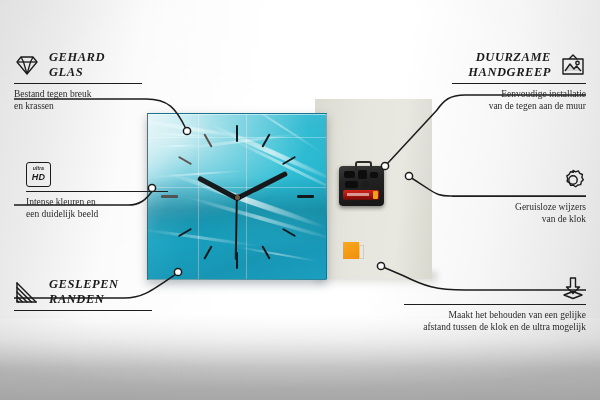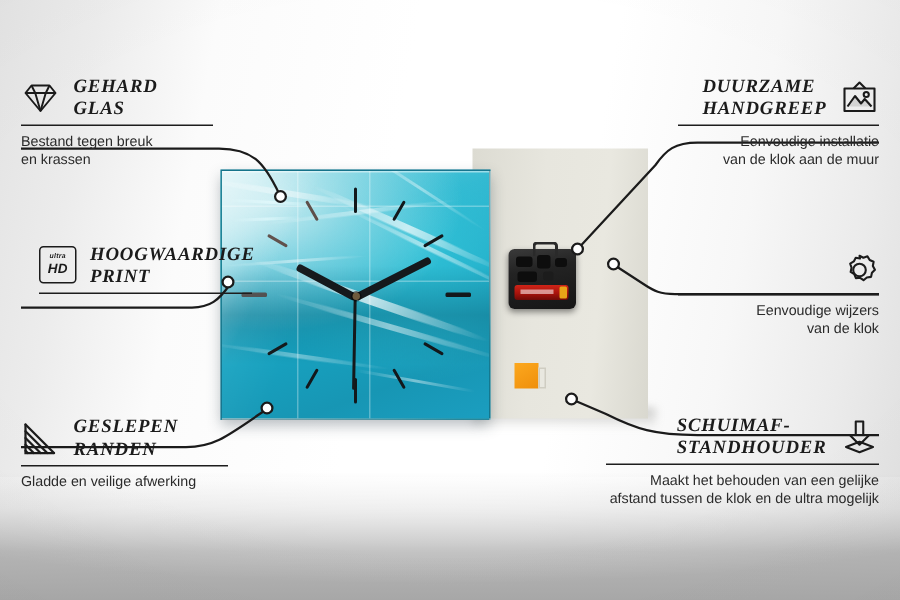--- a/index.html
+++ b/index.html
@@ -112,24 +112,24 @@
   
   .feat{position:absolute;}
   .feat .head{display:flex;align-items:center;gap:9px;font-style:italic;}
   .feat.right .head{justify-content:flex-end;}
   .feat .title{
     font-family:"Liberation Serif", serif;
     font-weight:700;font-size:12.5px;line-height:14.5px;
     letter-spacing:.55px;color:#1b1b1b;text-transform:uppercase;
     white-space:pre-line;
   }
-  .feat.right .title{text-align:left;}
+  .feat.right .title{text-align:right;}
   .feat .rule{height:1px;background:#1d1d1d;margin:4px 0 5px;}
   .feat .desc{
-    font-family:Liberation Sans, sans-serif;
+    font-family:Liberation Serif, serif;
     font-size:9.5px;line-height:11.5px;color:#2a2a2a;white-space:pre-line;
   }
   .feat.right .desc{text-align:right;}
 
   .ico{width:26px;height:24px;flex:0 0 auto;display:block;}
   .hdbox{
     width:23px;height:23px;border:1.6px solid #1b1b1b;border-radius:3px;
     display:flex;flex-direction:column;align-items:center;justify-content:center;
     flex:0 0 auto;line-height:1;
   }
@@ -248,82 +248,79 @@
     <div class="desc">Bestand tegen breuk
 en krassen</div>
   </div>
 
   <div class="feat left" style="left:26px;top:162px;width:142px;">
     <div class="head">
       <div class="hdbox">
         <span class="u">ultra</span>
         <span class="h">HD</span>
       </div>
-      <div class="title">HOOGWAARDIGE
-PRINT</div>
-    </div>
-    <div class="rule"></div>
+    </div>
+    <div class="rule"></div>
+    <div class="desc">Intense kleuren en
+een duidelijk beeld</div>
   </div>
 
   <div class="feat left" style="left:14px;top:277px;width:138px;">
     <div class="head">
       <svg class="ico" viewBox="0 0 26 24">
         <g stroke="#1b1b1b" stroke-width="1.5" stroke-linecap="round">
           <path d="M3 3 L22 22"></path>
             <path d="M3 7.5 L17.5 22"></path>
             <path d="M3 12 L13 22"></path>
           <path d="M3 16.5 L8.5 22"></path>
             <path d="M3 20.5 L4.5 22"></path>
           <path d="M3 3 L3 22 L22 22" stroke-width="1.5" fill="none"></path>
         </g>
       </svg>
       <div class="title">GESLEPEN
 RANDEN</div>
     </div>
     <div class="rule"></div>
-    <div class="desc">Gladde en veilige afwerking</div>
   </div>
 
   <div class="feat right" style="left:452px;top:50px;width:134px;">
     <div class="head">
       <div class="title">DUURZAME
 HANDGREEP</div>
       <svg class="ico" viewBox="0 0 26 24">
         <g fill="none" stroke="#1b1b1b" stroke-width="1.4" stroke-linejoin="round">
           <rect x="3" y="6" width="20" height="15"></rect>
           <path d="M9 6 L13 2 L17 6"></path>
           <path d="M5 18 L10 11 L14 16 L16.5 13 L21 18 Z" fill="#1b1b1b" stroke="none" opacity=".12"></path>
           <path d="M5 18 L10 11 L14 16 L16.5 13 L21 18"></path>
           <circle cx="17.5" cy="10" r="1.7"></circle>
         </g>
       </svg>
     </div>
     <div class="rule"></div>
     <div class="desc">Eenvoudige installatie
-van de klok aan de muur</div>
+van de tegen aan de muur</div>
   </div>
 
   <div class="feat right" style="left:452px;top:168px;width:134px;">
     <div class="head">
       <svg class="ico" viewBox="0 0 26 24">
         <g fill="none" stroke="#1b1b1b" stroke-width="1.4" stroke-linejoin="round">
           <path d="M13 2.5 l2.6 1.3 2.7 -.9 1.5 2.4 2.6 1.2 -.5 2.8 1.4 2.5 -2 2 -.6 2.8 -2.8 .4 -2.2 1.8 -2.3 -1.6 -2.8 .2 -1.1 -2.6 -2.4 -1.5 .6 -2.8 -.9 -2.7 2.4 -1.5 1.3 -2.5 2.8 .5 Z" transform="translate(0,0)"></path>
           <circle cx="13" cy="12" r="4.2"></circle>
         </g>
       </svg>
     </div>
     <div class="rule"></div>
-    <div class="desc">Eenvoudige wijzers
+    <div class="desc">Geruisloze wijzers
 van de klok</div>
   </div>
 
   <div class="feat right" style="left:404px;top:276px;width:182px;">
     <div class="head">
-      <div class="title">SCHUIMAF-
-STANDHOUDER</div>
       <svg class="ico" viewBox="0 0 26 24">
         <g fill="none" stroke="#1b1b1b" stroke-width="1.4" stroke-linejoin="round">
           <path d="M10.5 2 H15.5 V11 H19.5 L13 17.5 L6.5 11 H10.5 Z"></path>
           <path d="M4 19 L13 15.5 L22 19 L13 22.5 Z"></path>
         </g>
       </svg>
     </div>
     <div class="rule"></div>
     <div class="desc">Maakt het behouden van een gelijke
 afstand tussen de klok en de ultra mogelijk</div>

